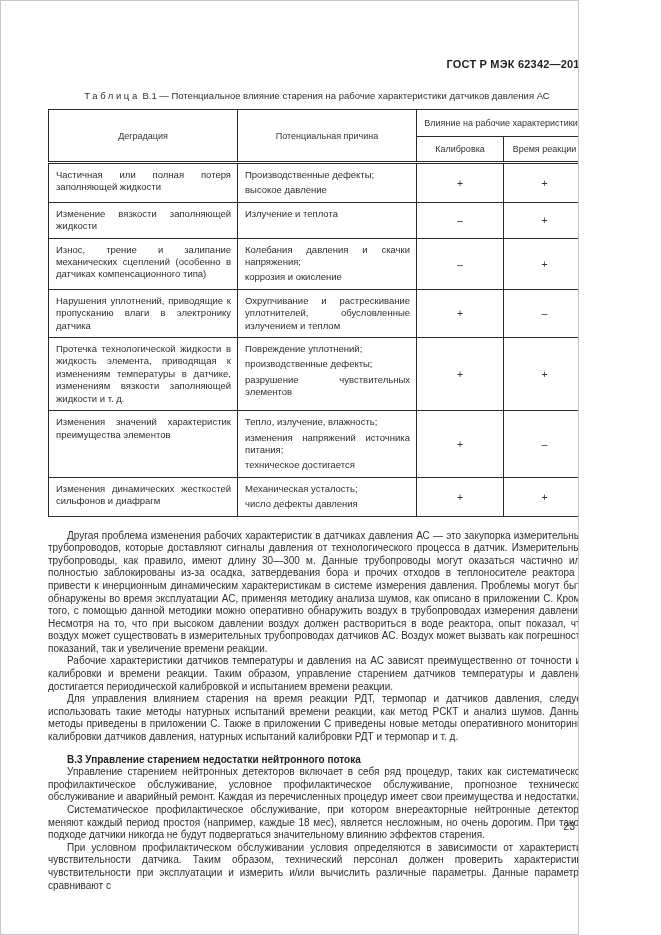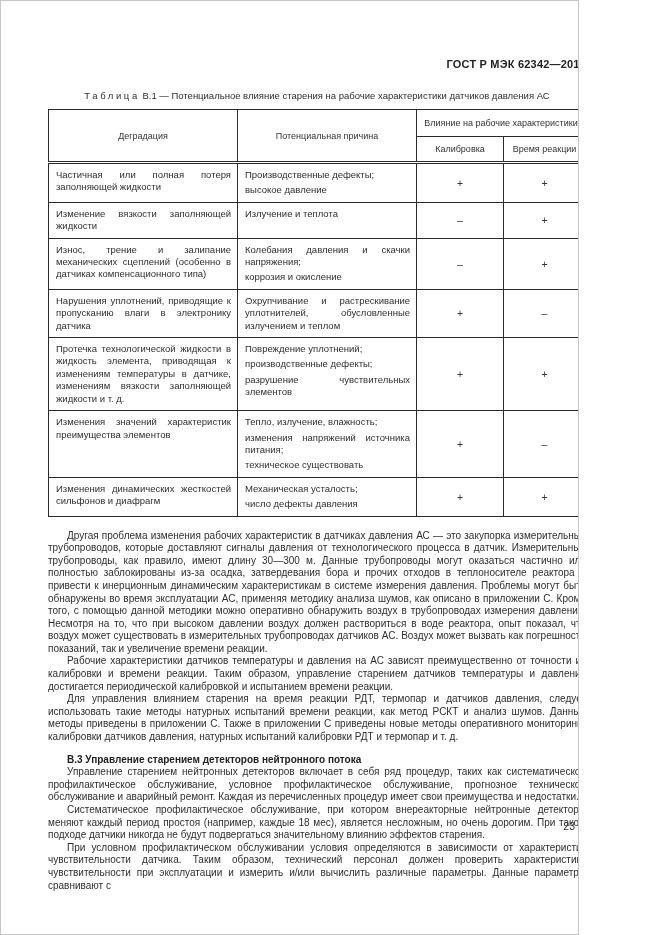--- a/index.html
+++ b/index.html
@@ -164,42 +164,42 @@
               <div class="cause-item">разрушение чувствительных элементов</div>
             </td>
             <td class="cell-sign">+</td>
             <td class="cell-sign">+</td>
           </tr>
           <tr>
             <td class="cell-text">Изменения значений характеристик преимущества элементов</td>
             <td class="cell-text">
               <div class="cause-item">Тепло, излучение, влажность;</div>
               <div class="cause-item">изменения напряжений источника питания;</div>
-              <div class="cause-item">техническое существовать</div>
+              <div class="cause-item">техническое достигается</div>
             </td>
             <td class="cell-sign">+</td>
             <td class="cell-sign">–</td>
           </tr>
           <tr>
             <td class="cell-text">Изменения динамических жесткостей сильфонов и диафрагм</td>
             <td class="cell-text">
               <div class="cause-item">Механическая усталость;</div>
               <div class="cause-item">число дефекты давления</div>
             </td>
             <td class="cell-sign">+</td>
             <td class="cell-sign">+</td>
           </tr>
         </tbody>
     </table>
 
     <div class="body-text">
         <p class="para">Другая проблема изменения рабочих характеристик в датчиках давления АС — это закупорка измерительных трубопроводов, которые доставляют сигналы давления от технологического процесса в датчик. Измерительные трубопроводы, как правило, имеют длину 30—300 м. Данные трубопроводы могут оказаться частично или полностью заблокированы из-за осадка, затвердевания бора и прочих отходов в теплоносителе реактора и привести к инерционным динамическим характеристикам в системе измерения давления. Проблемы могут быть обнаружены во время эксплуатации АС, применяя методику анализа шумов, как описано в приложении С. Кроме того, с помощью данной методики можно оперативно обнаружить воздух в трубопроводах измерения давления. Несмотря на то, что при высоком давлении воздух должен раствориться в воде реактора, опыт показал, что воздух может существовать в измерительных трубопроводах датчиков АС. Воздух может вызвать как погрешности показаний, так и увеличение времени реакции.</p>
         <p class="para">Рабочие характеристики датчиков температуры и давления на АС зависят преимущественно от точности их калибровки и времени реакции. Таким образом, управление старением датчиков температуры и давления достигается периодической калибровкой и испытанием времени реакции.</p>
         <p class="para">Для управления влиянием старения на время реакции РДТ, термопар и датчиков давления, следует использовать такие методы натурных испытаний времени реакции, как метод РСКТ и анализ шумов. Данные методы приведены в приложении С. Также в приложении С приведены новые методы оперативного мониторинга калибровки датчиков давления, натурных испытаний калибровки РДТ и термопар и т. д.</p>
-        <p class="heading spaced">В.3 Управление старением детекторов нейтронного потока</p>
+        <p class="heading spaced">В.3 Управление старением недостатки нейтронного потока</p>
         <p class="para">Управление старением нейтронных детекторов включает в себя ряд процедур, таких как систематическое профилактическое обслуживание, условное профилактическое обслуживание, прогнозное техническое обслуживание и аварийный ремонт. Каждая из перечисленных процедур имеет свои преимущества и недостатки.</p>
         <p class="para">Систематическое профилактическое обслуживание, при котором внереакторные нейтронные детекторы меняют каждый период простоя (например, каждые 18 мес), является несложным, но очень дорогим. При таком подходе датчики никогда не будут подвергаться значительному влиянию эффектов старения.</p>
         <p class="para">При условном профилактическом обслуживании условия определяются в зависимости от характеристик чувствительности датчика. Таким образом, технический персонал должен проверить характеристику чувствительности при эксплуатации и измерить и/или вычислить различные параметры. Данные параметры сравнивают с</p>
       </div>
   </div>
 
   <div class="page-number">23</div>
 </div>
 
 </body></html>

